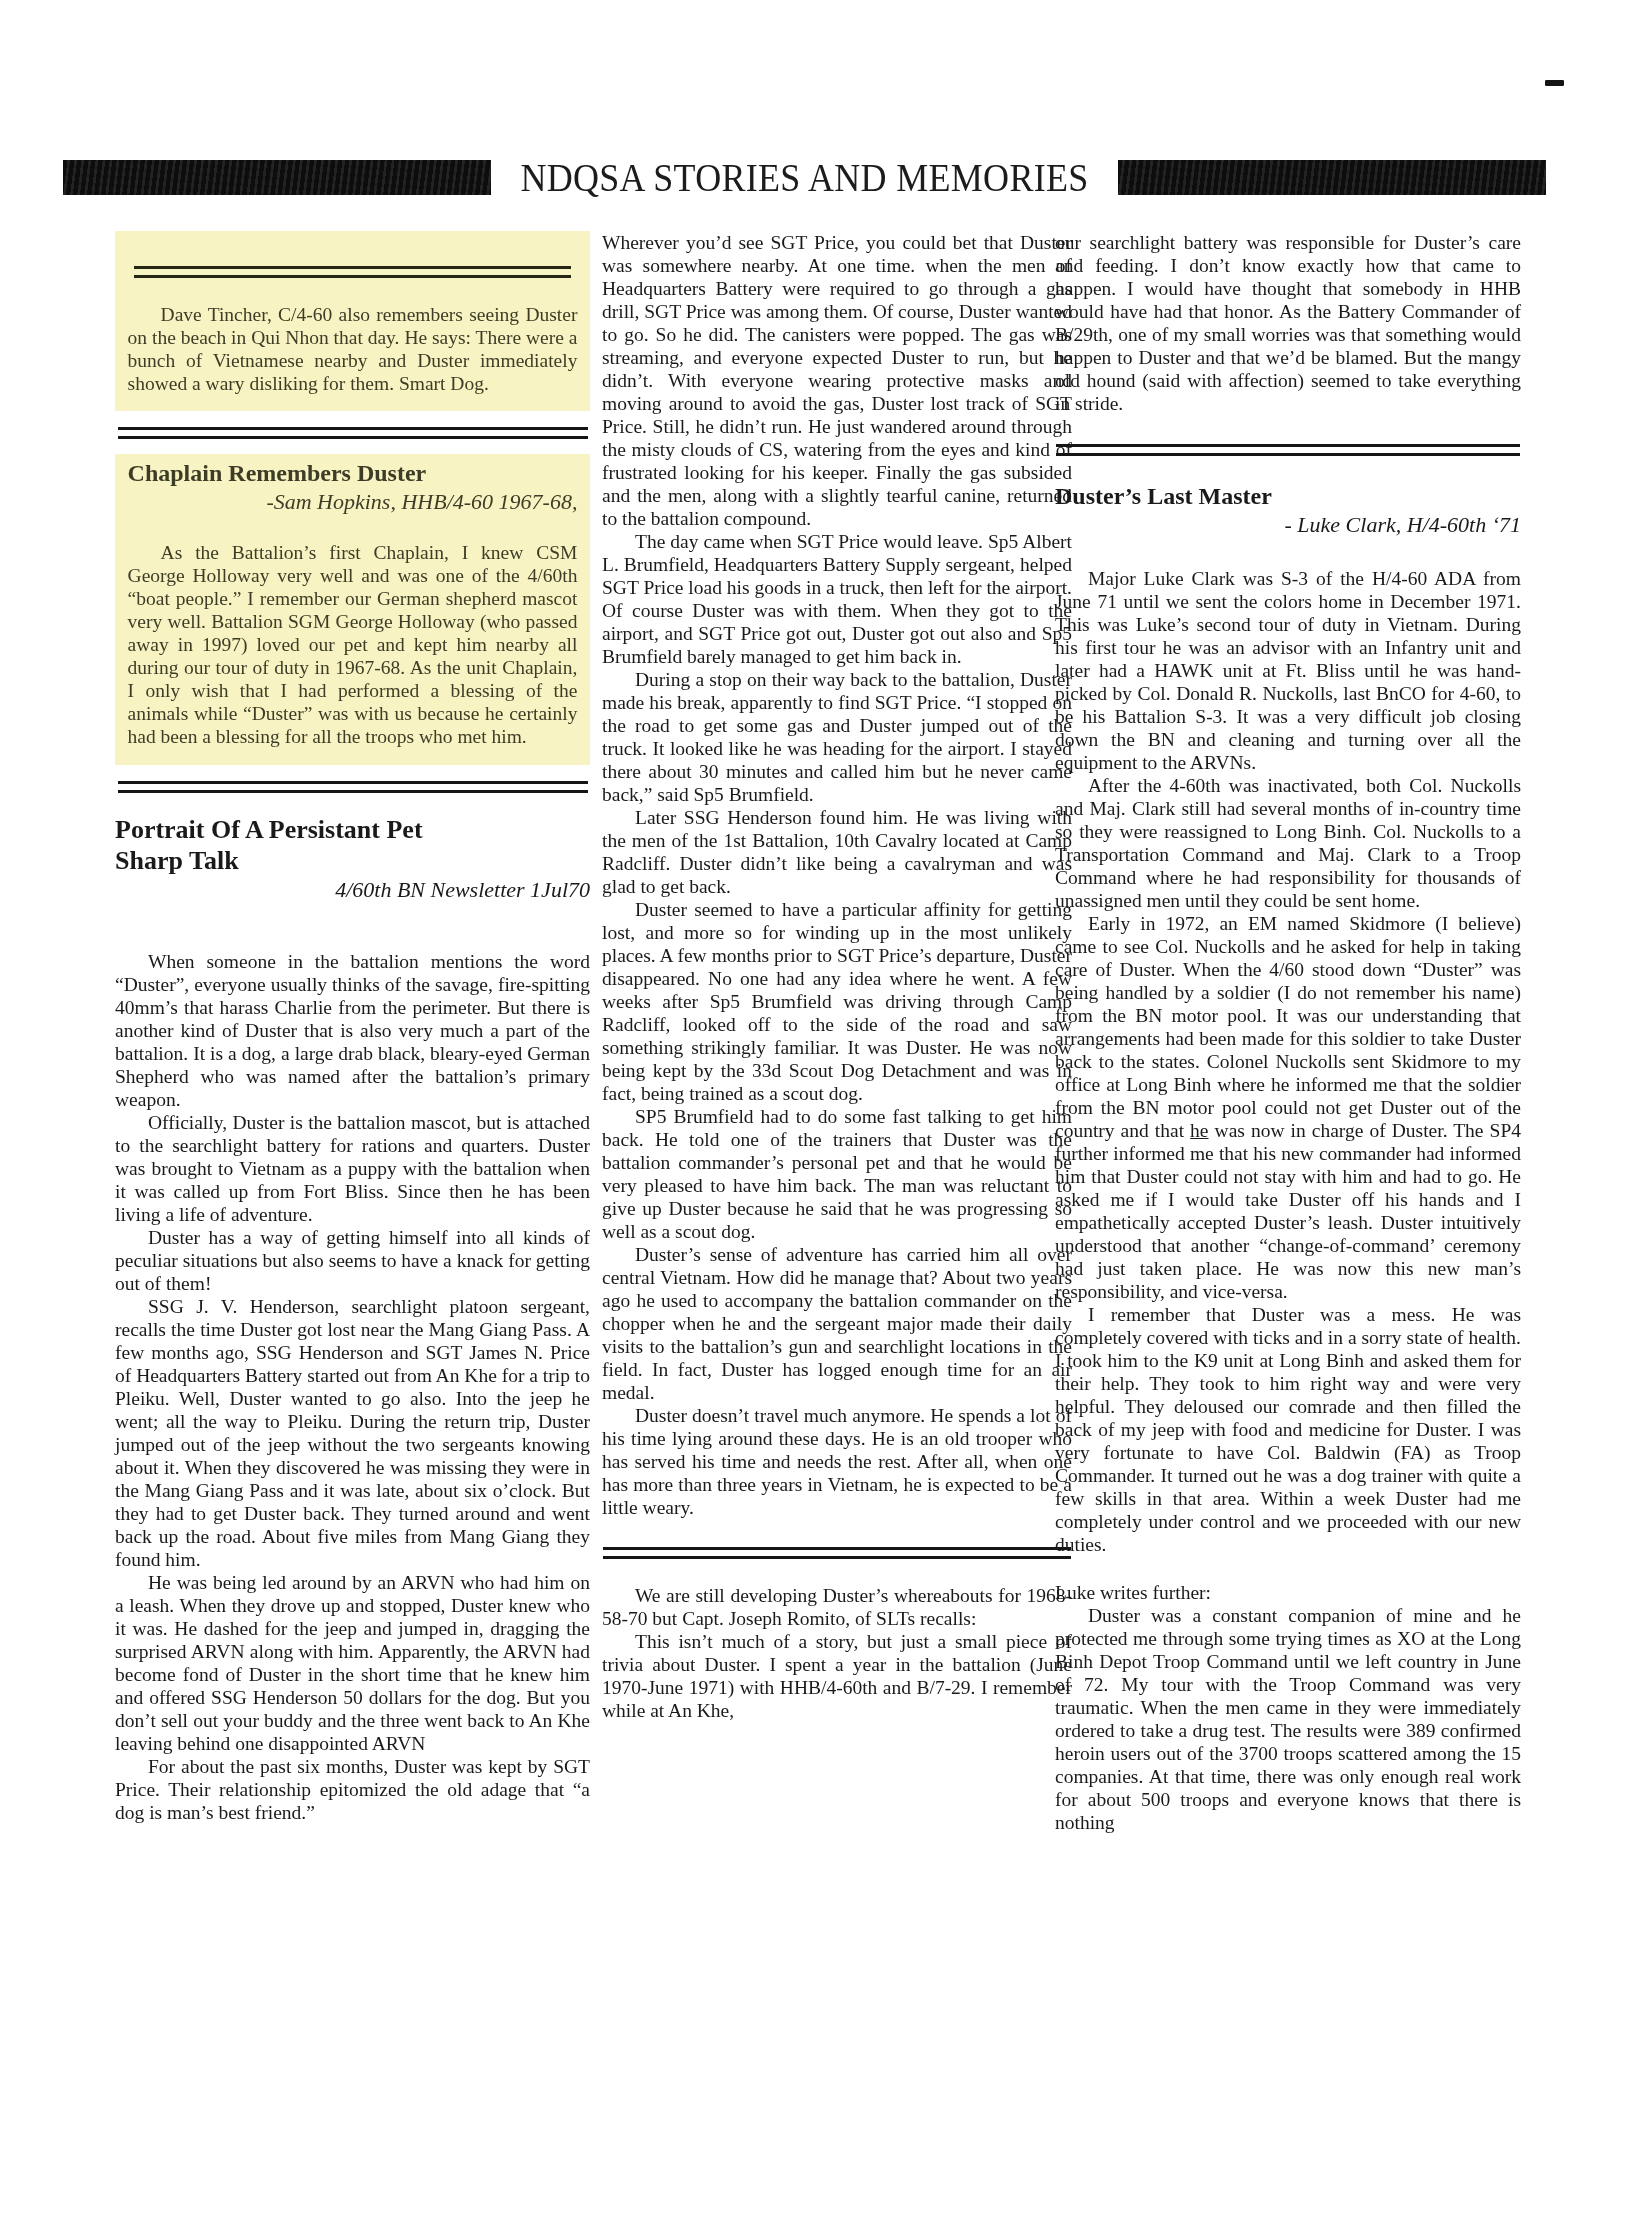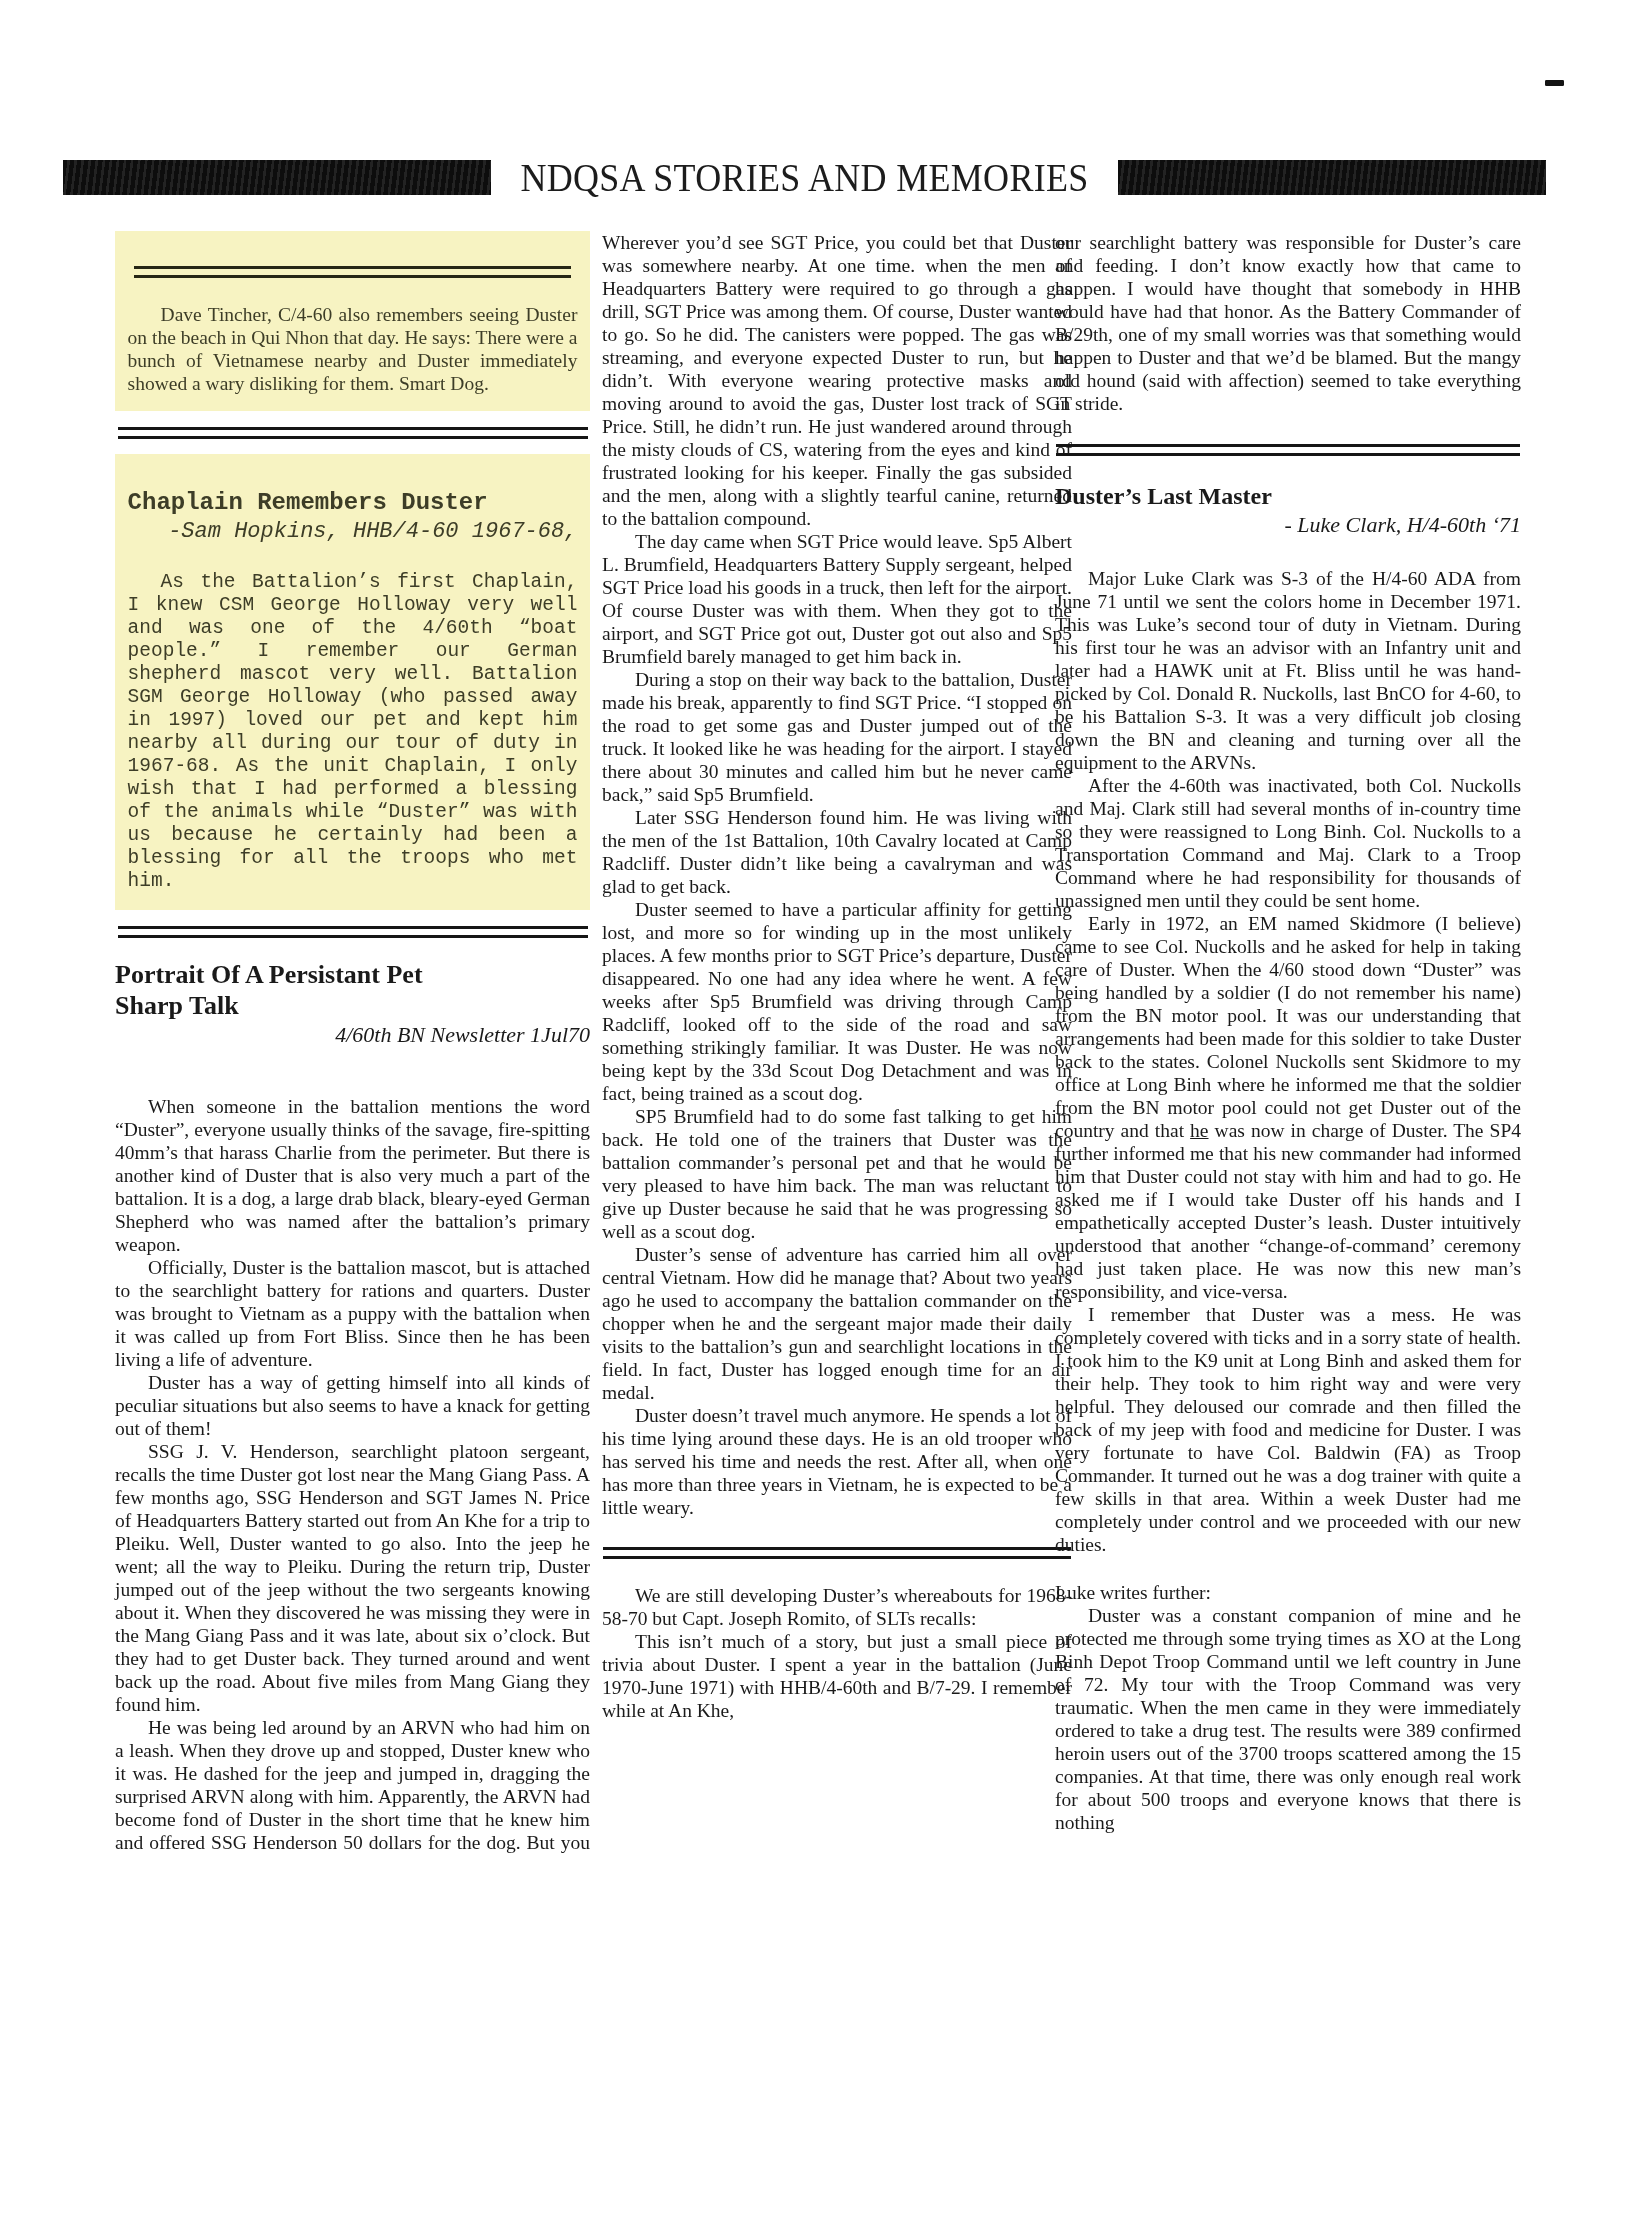--- a/index.html
+++ b/index.html
@@ -45,21 +45,21 @@
   .rule.between { margin:16.3px 2.5px 15px 2.5px; }
   .rule.inyellow { margin:25px 6.3px; border-color:#262615; }
   .rule.right { margin:29px 1.3px 25px 1.3px; }
   
   .yellow {
     background:#f7f3c2;
     color:#3d3d27;
     padding:10px 12.6px 16.3px 12.6px;
   }
   .yellow-a { margin-bottom:0; }
-  .yellow-b { padding-top:32px;font-family:Liberation Mono, monospace; }
+  .yellow-b { padding-top:2px; }
   
   .h-center { text-align:left; font-weight:bold; font-size:24px; line-height:30px; text-indent:0; }
   .h-center.big { font-size:26px; line-height:31px; }
   .byline { text-align:right; font-style:italic; font-size:22px; line-height:28px; text-indent:0; }
   .chaplain-head { margin-top:2.5px; }
   .chaplain-byline { margin-bottom:25px; }
   .portrait-block { margin:21.4px 0 46px 0; }
   .lastmaster-block { margin:0 0 28px 0; }
   .luke-writes { margin-top:25px; }
   

